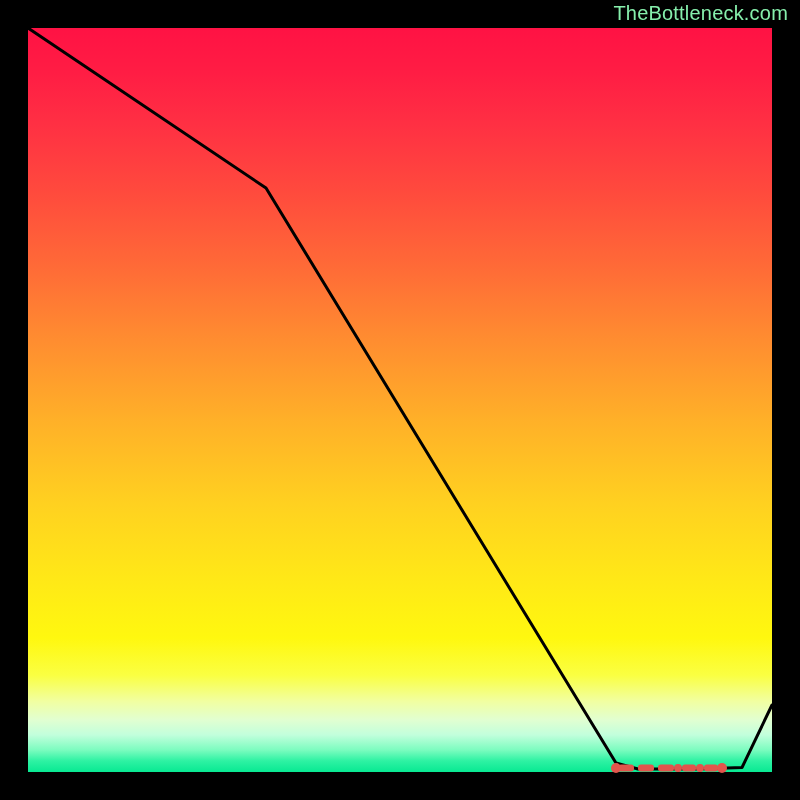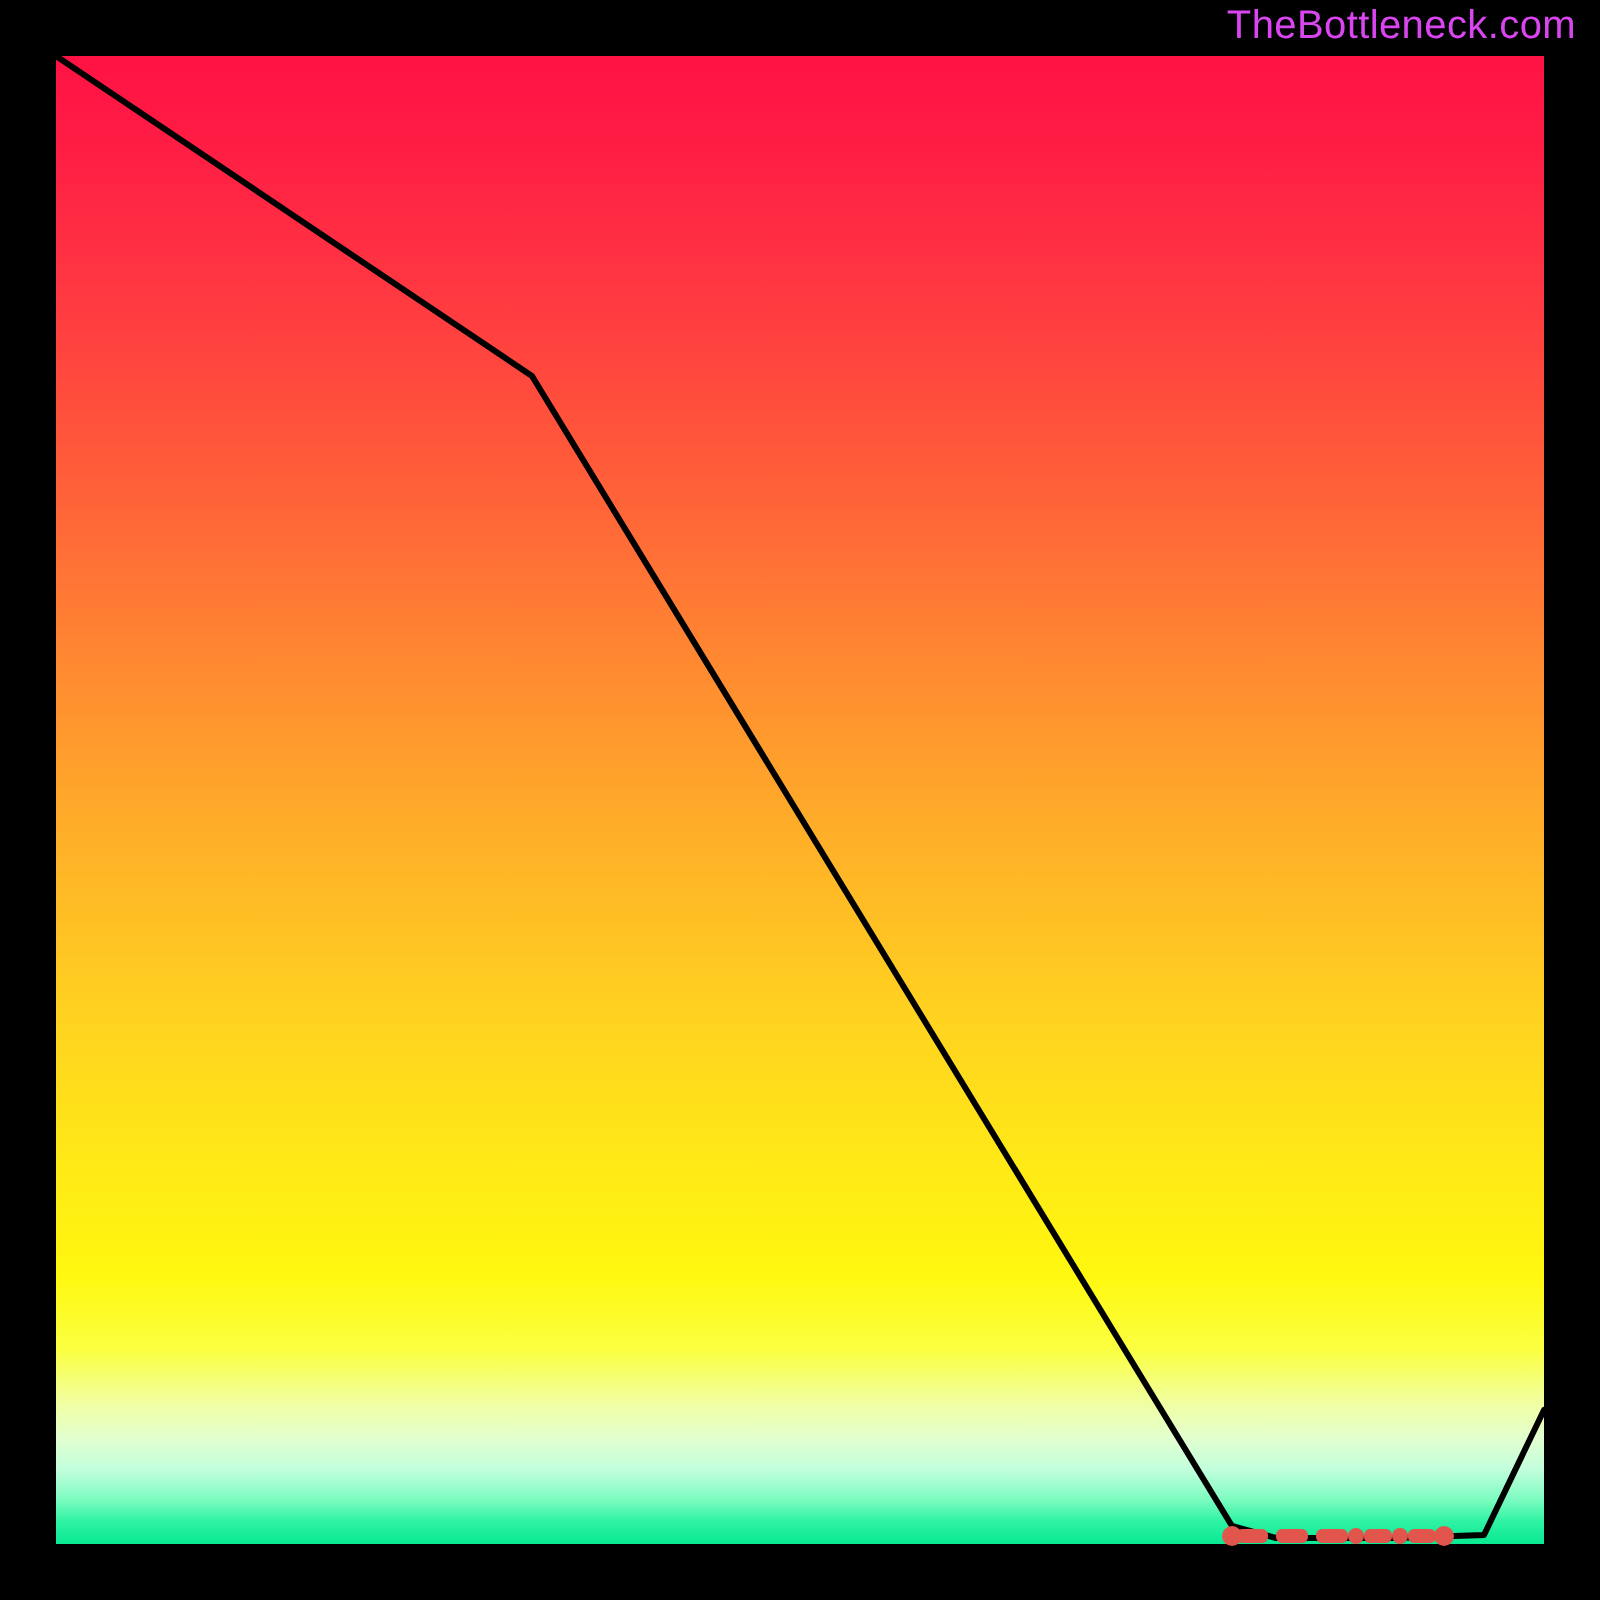--- a/index.html
+++ b/index.html
@@ -15,21 +15,21 @@
     position: relative;
     width: 800px;
     height: 800px;
     background: #000;
   }
   .attribution {
     position: absolute;
     top: 2px;
     right: 12px;
     font-size: 20px;
-    color: #d946ef;
+    color: #86efac;
     font-weight: 500;
     letter-spacing: 0.2px;
   }
   .plot {
     position: absolute;
     left: 28px;
     top: 28px;
     width: 744px;
     height: 744px;
   }

